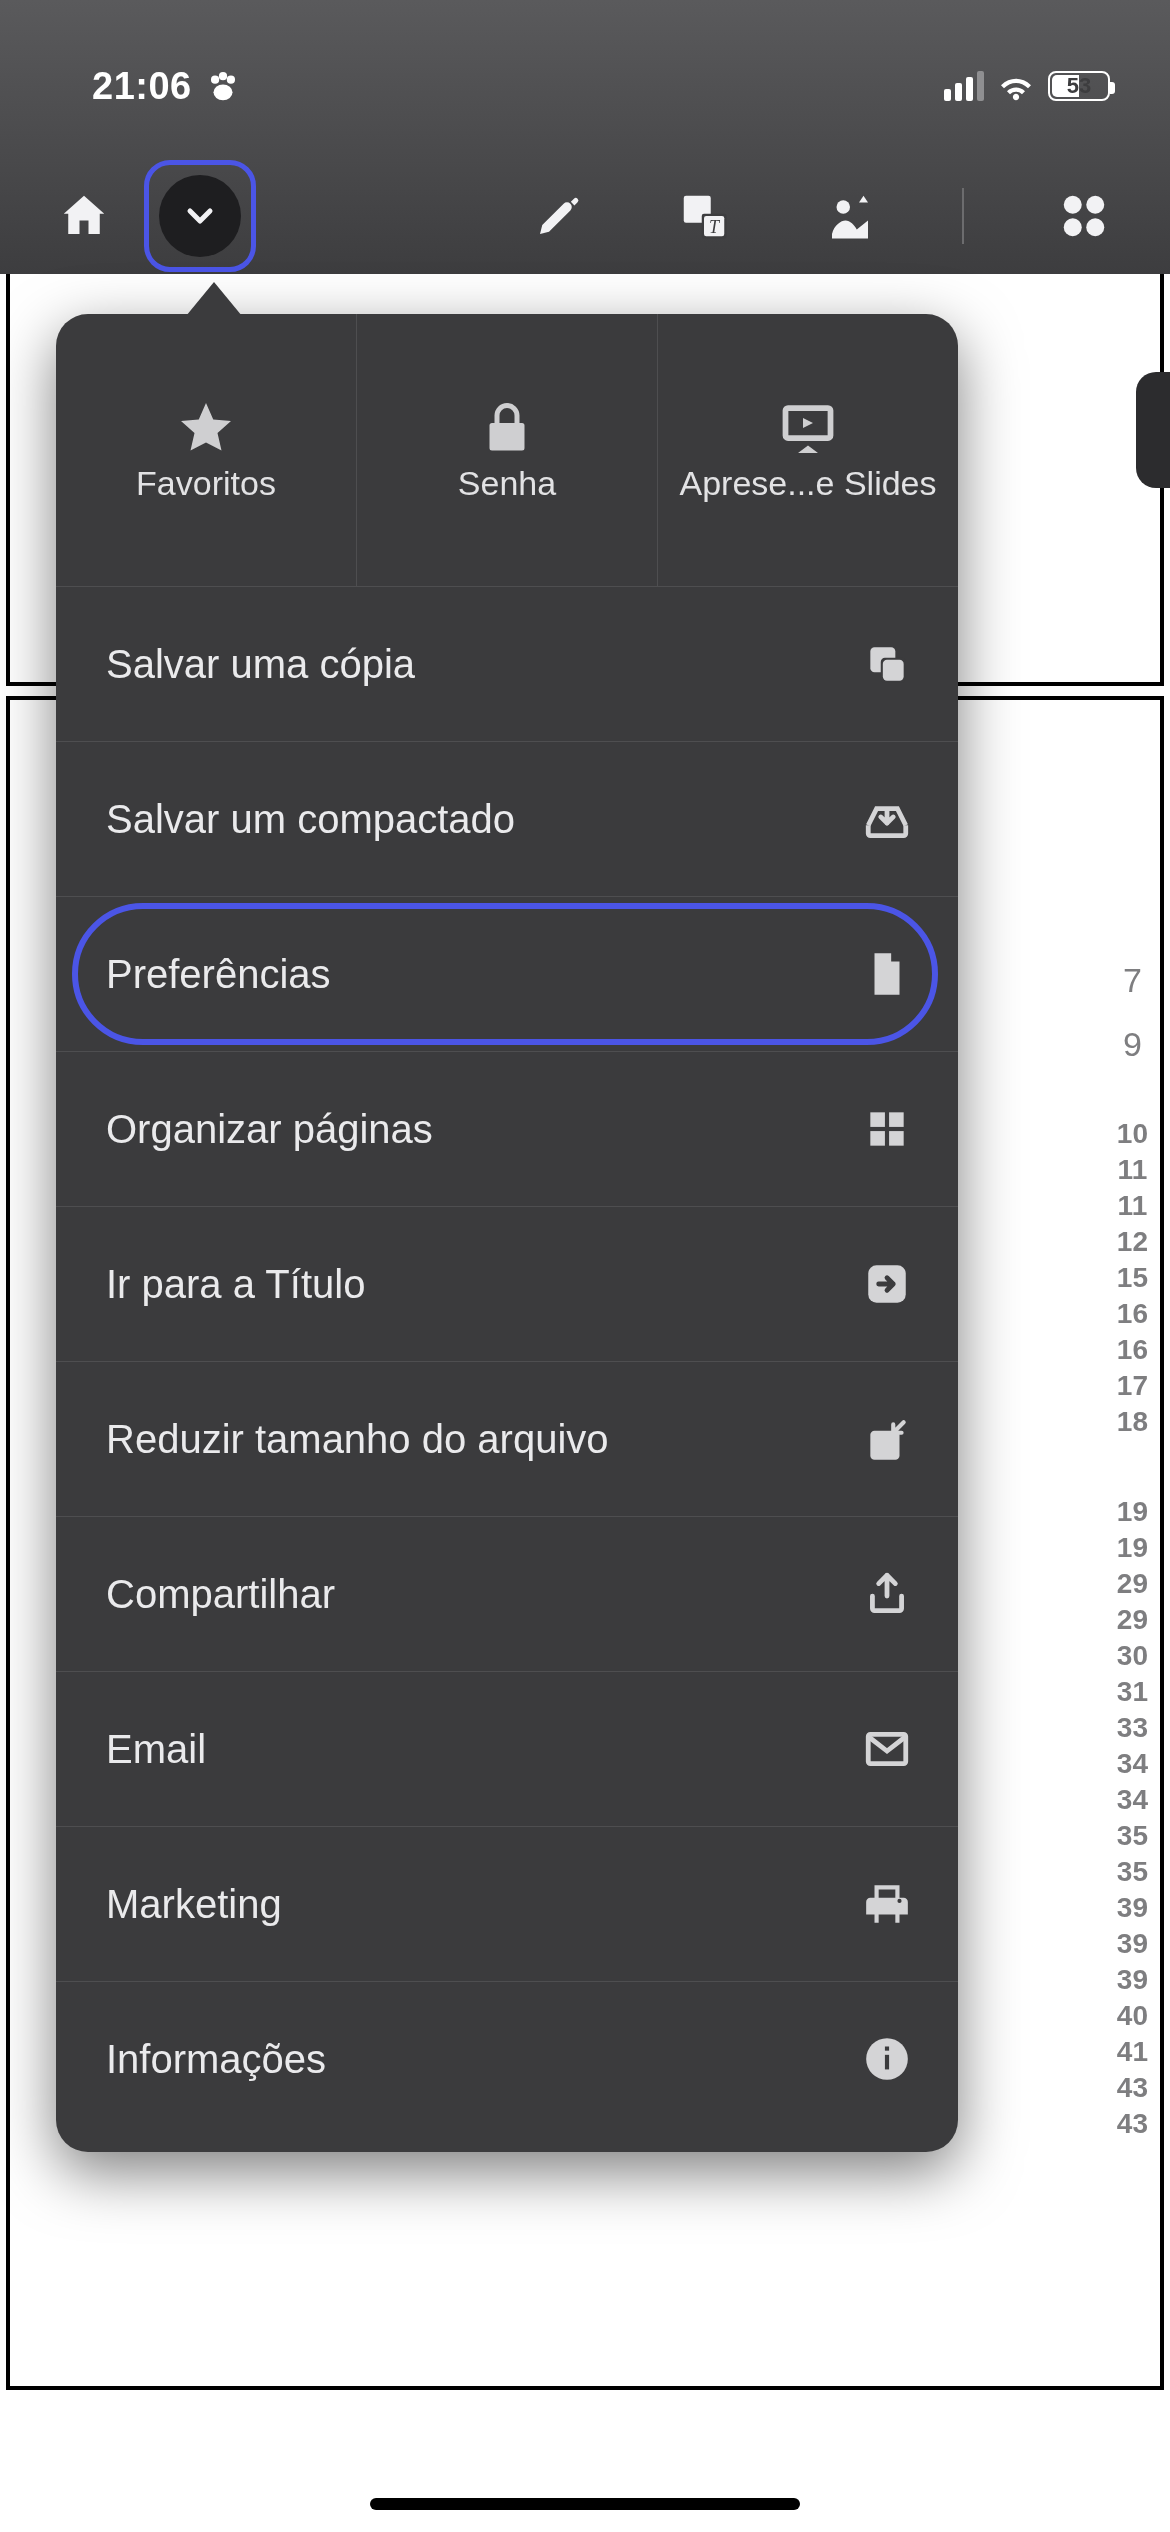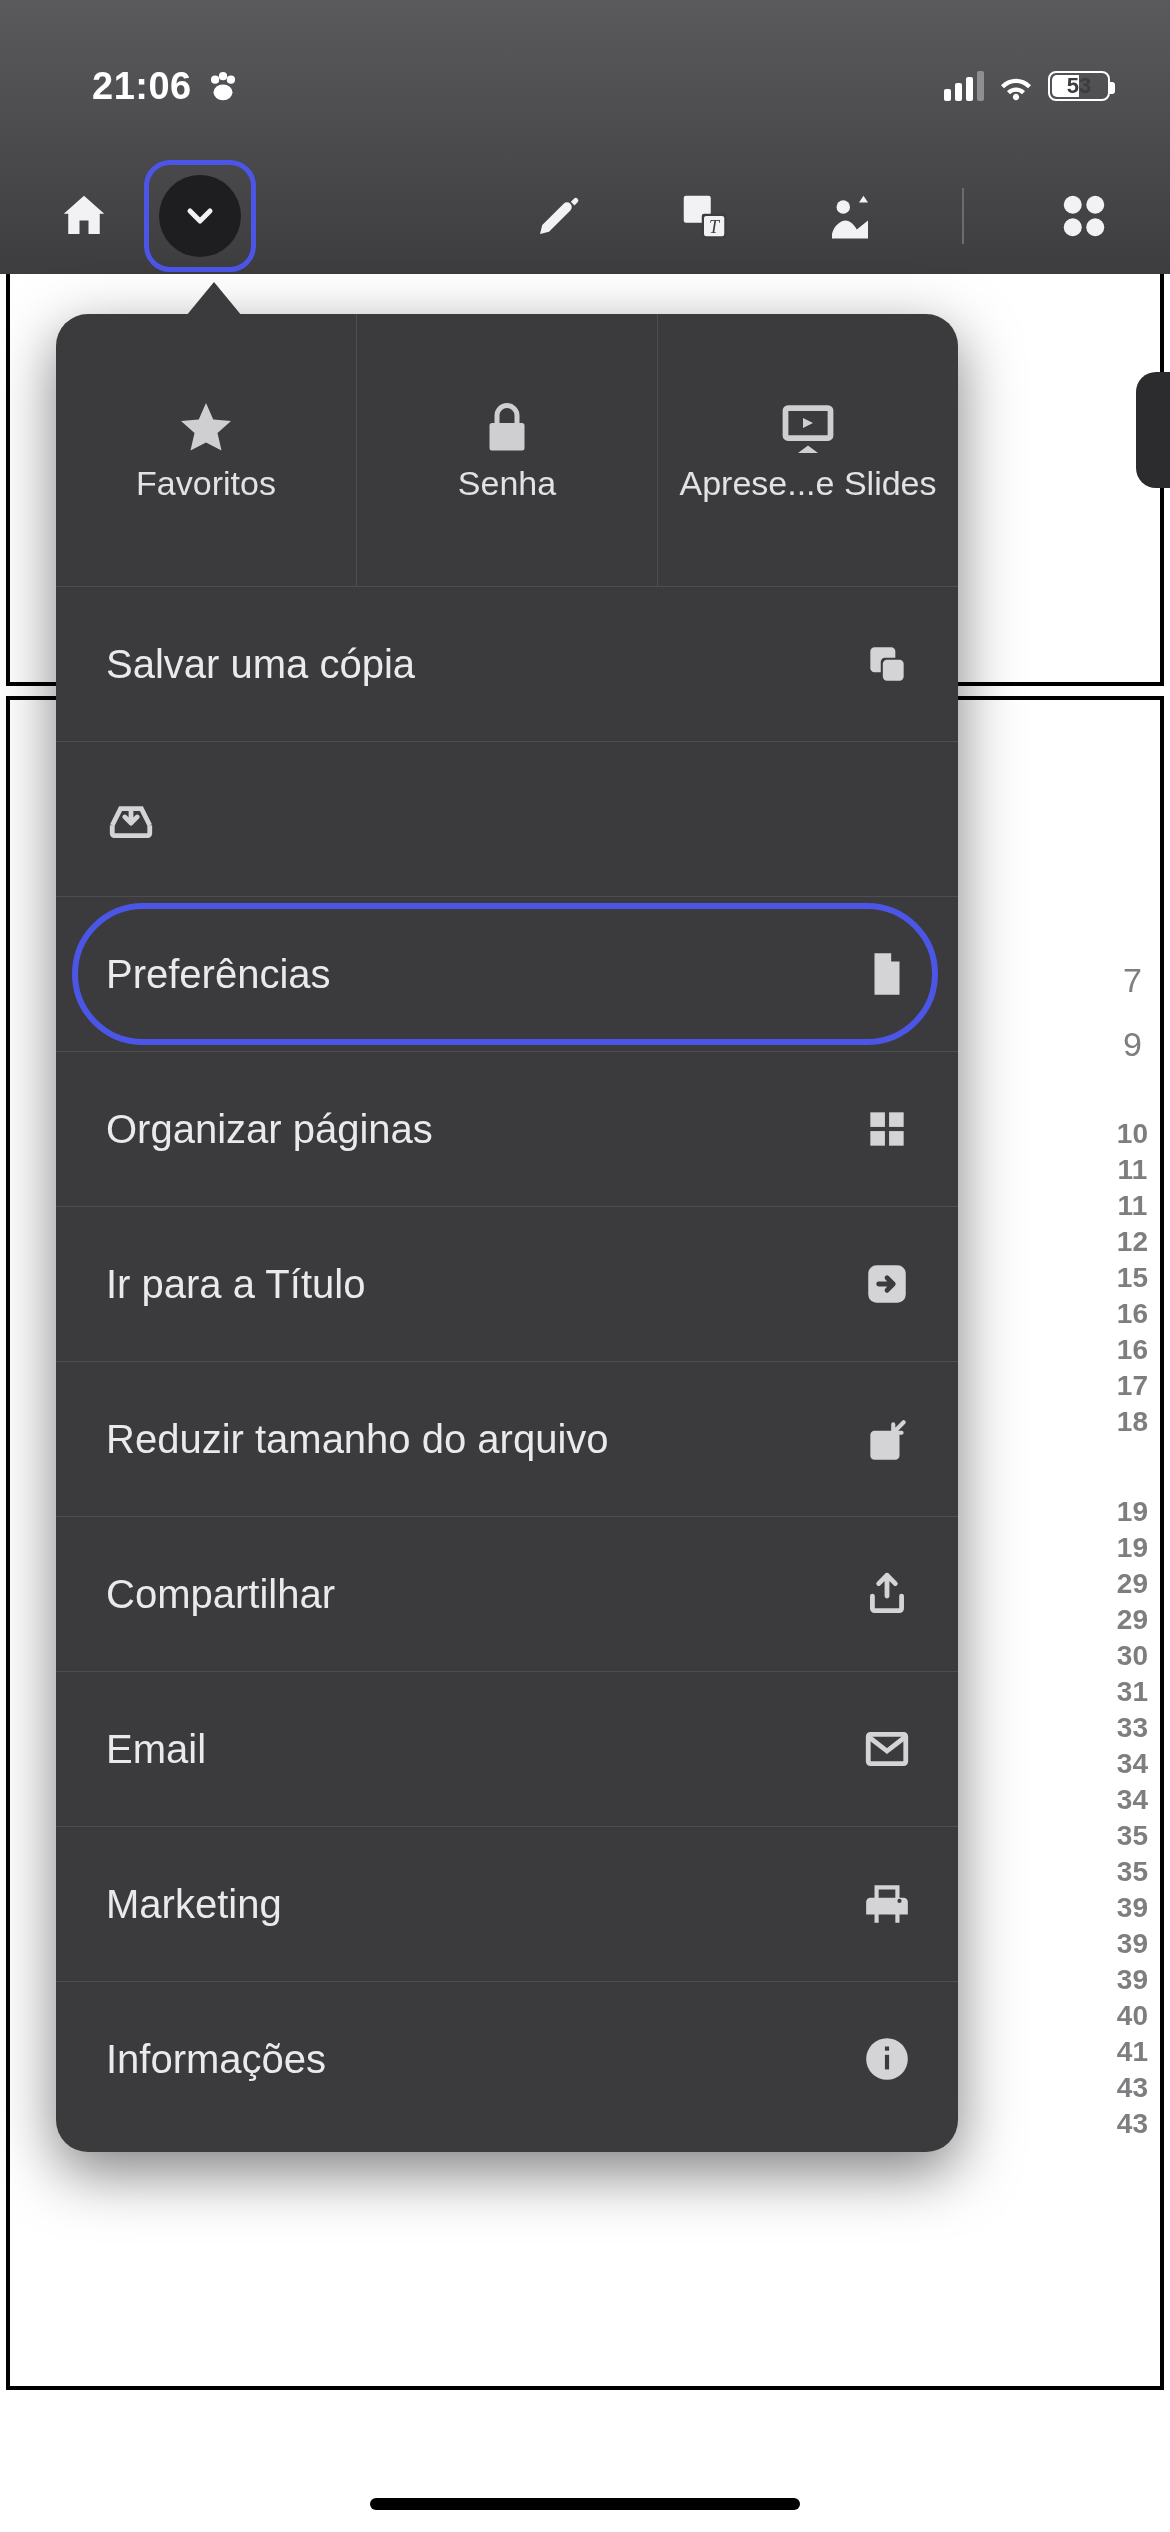--- a/index.html
+++ b/index.html
@@ -248,20 +248,21 @@
         <span class="mlabel">Salvar uma cópia</span>
         <span class="micon">
           <svg viewBox="0 0 24 24" fill="currentColor">
               <rect x="4" y="4" width="12" height="12" rx="2"></rect>
               <rect x="9" y="9" width="12" height="12" rx="2" fill="#3b3b3d"></rect>
               <rect x="10" y="10" width="10" height="10" rx="2" fill="currentColor"></rect>
             </svg>
         </span>
       </div>
       <div class="menu-item">
+        <span class="mlabel">Salvar um compactado</span>
         <span class="micon">
           <svg viewBox="0 0 24 24" fill="none" stroke="currentColor" stroke-width="2.3">
               <path d="M3 15v4a1 1 0 0 0 1 1h16a1 1 0 0 0 1-1v-4"></path>
               <path d="M3 15l4-8h10l4 8"></path>
               <path d="M12 8v6m-3-3l3 3 3-3" stroke-linecap="round" stroke-linejoin="round"></path>
             </svg>
         </span>
       </div>
       <div class="menu-item highlight">
         <span class="mlabel">Preferências</span>

